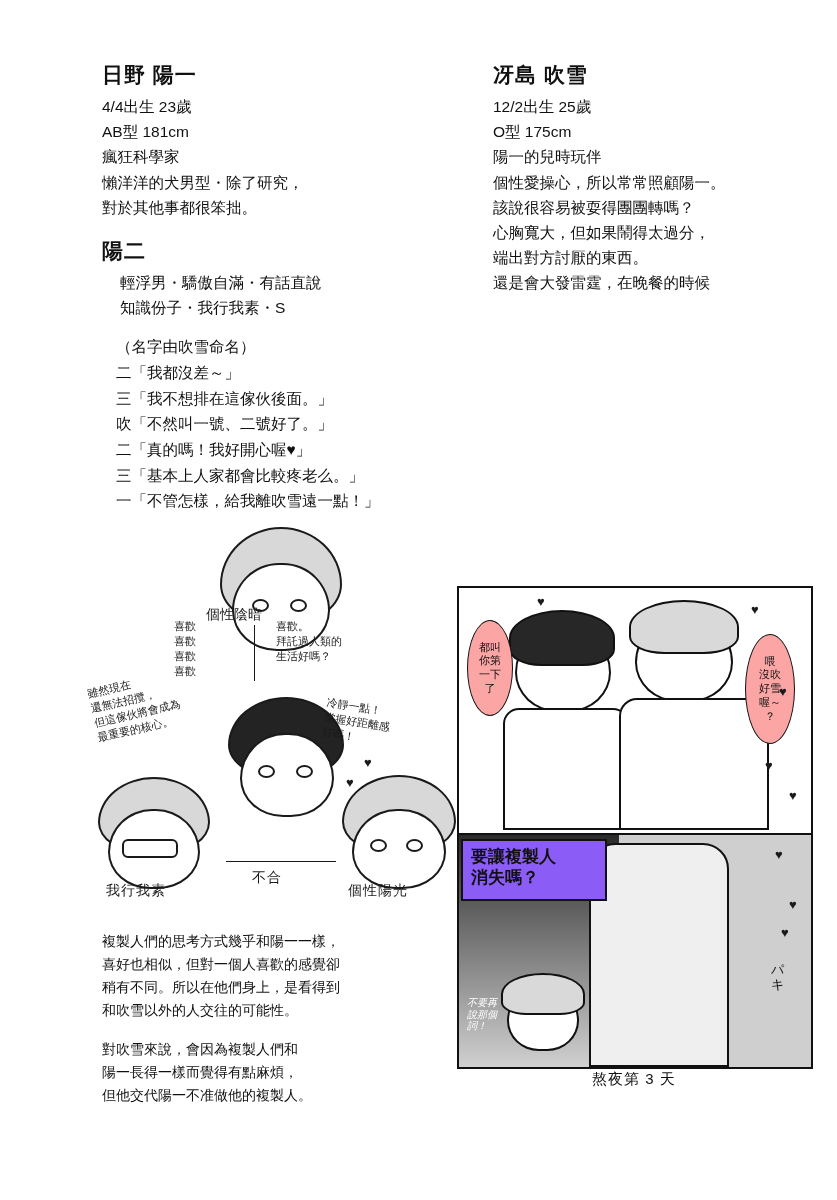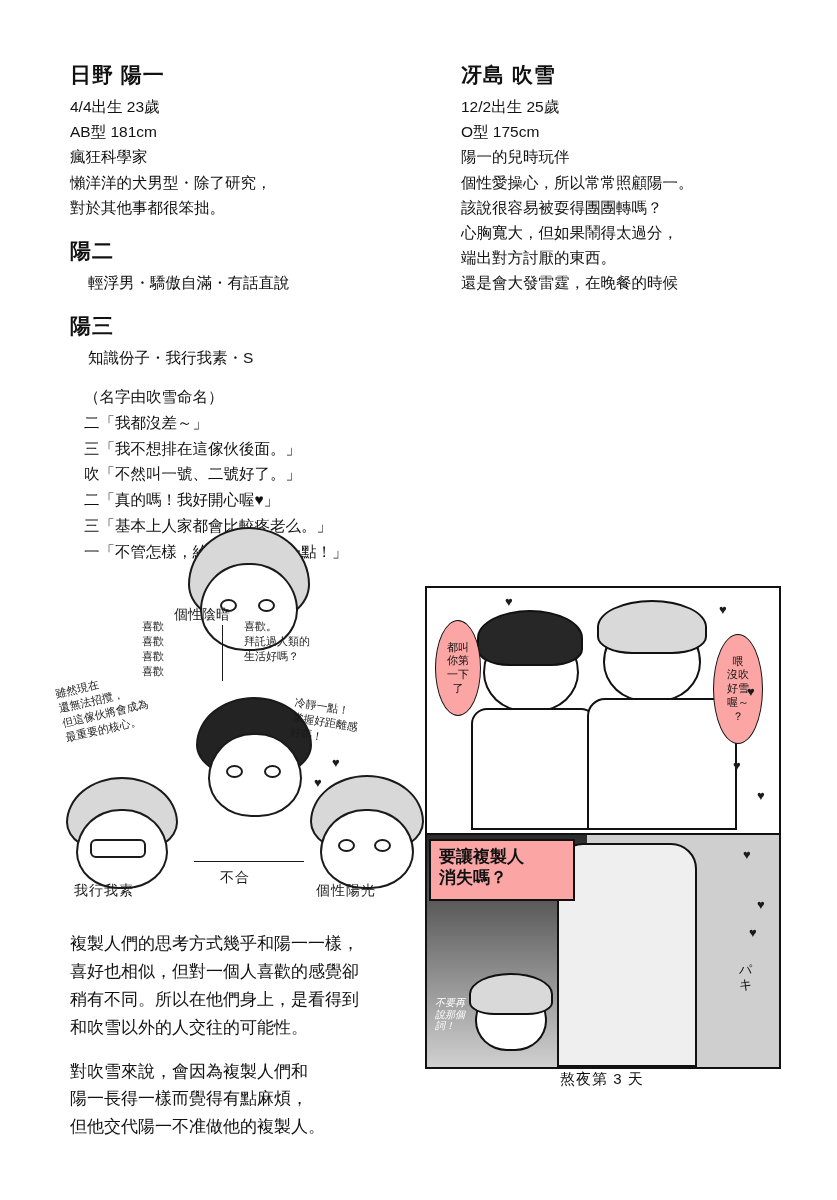--- a/index.html
+++ b/index.html
@@ -12,20 +12,21 @@
     height: 1200px;
     position: relative;
     font-family: "Liberation Sans", "DejaVu Sans", sans-serif;
     color: #111111;
     overflow: hidden;
   }
   .page {
     position: absolute;
     inset: 0;
     background: #ffffff;
+    margin-left: 32px;
   }
 
   
   .profiles {
     position: absolute;
     top: 62px;
     left: 70px;
     width: 710px;
     display: flex;
     gap: 62px;
@@ -130,21 +131,21 @@
     font-size: 13px;
     color: #1a1a1a;
   }
 
   
   .bottom-text {
     position: absolute;
     left: 70px;
     top: 930px;
     width: 350px;
-    font-size: 17px;
+    font-size: 14px;
     line-height: 1.64;
   }
   .bottom-text p { margin: 0 0 16px 0; white-space: pre-line; }
 
   
   .panel {
     position: absolute;
     border: 2px solid #111;
     background: #ffffff;
     overflow: hidden;
@@ -182,21 +183,21 @@
     background: #ffffff;
     border: 1.6px solid #111;
     font-size: 11px;
     line-height: 1.3;
     padding: 4px 5px;
     white-space: pre-line;
     box-sizing: border-box;
   }
   .shout {
     position: absolute;
-    background: #fca5a5;
+    background: #8b5cf6;
     border: 2.4px solid #111;
     font-weight: bold;
     font-size: 17px;
     line-height: 1.22;
     padding: 6px 8px;
     white-space: pre-line;
     box-sizing: border-box;
   }
   .sfx {
     position: absolute;
@@ -237,21 +238,20 @@
         <li>瘋狂科學家</li>
         <li>懶洋洋的犬男型・除了研究，</li>
         <li>對於其他事都很笨拙。</li>
       </ul>
 
       <h2 class="char-name sub">陽二</h2>
       <ul class="char-lines indent">
         <li>輕浮男・驕傲自滿・有話直說</li>
       </ul>
 
-      <h2 class="char-name sub">陽三</h2>
       <ul class="char-lines indent">
         <li>知識份子・我行我素・S</li>
       </ul>
 
       <div class="dialogue">
         <div>（名字由吹雪命名）</div>
         <div>二「我都沒差～」</div>
         <div>三「我不想排在這傢伙後面。」</div>
         <div>吹「不然叫一號、二號好了。」</div>
         <div>二「真的嗎！我好開心喔♥」</div>

